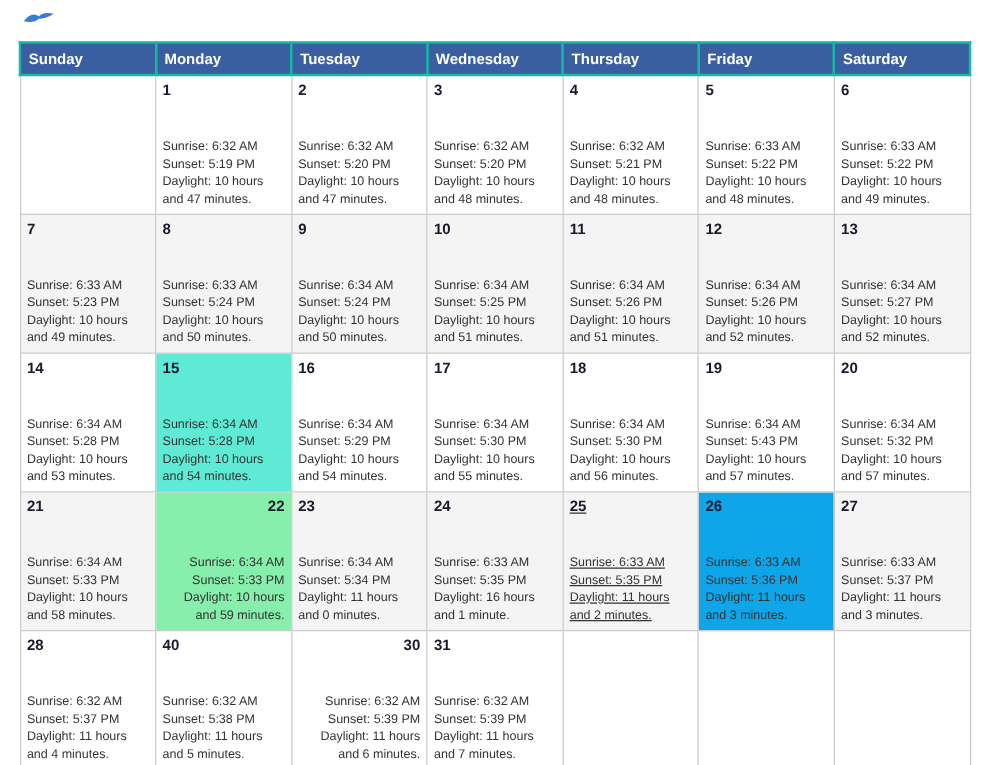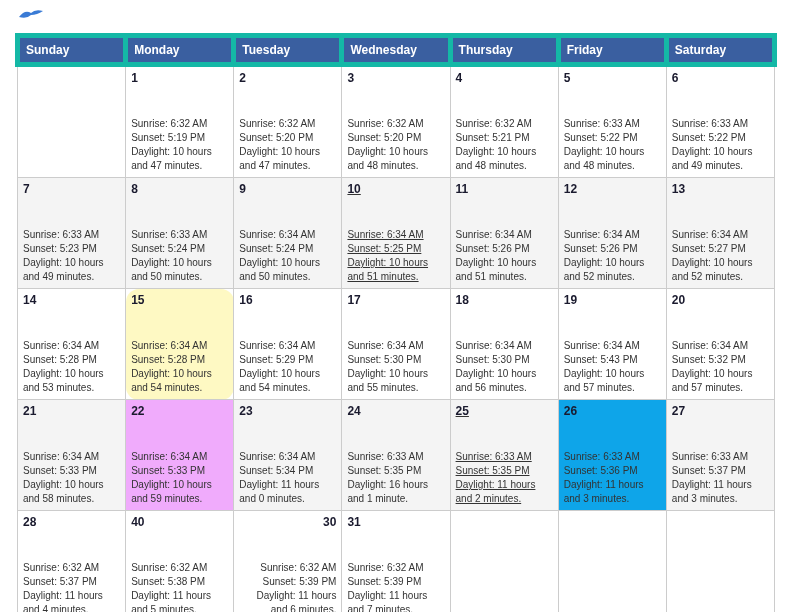--- a/index.html
+++ b/index.html
@@ -38,21 +38,21 @@
       width: 100%;
       border-collapse: collapse;
     }
     th {
       background-color: #3a5fa0;
       color: #fff;
       font-size: 12px;
       font-weight: bold;
       text-align: left;
       padding: 5px 6px;
-      border: 5px solid #14b8a6;
+      border: 2px solid #14b8a6;
     }
     td {
       vertical-align: top;
       border: 1px solid #ccc;
       padding: 4px 5px;
       font-size: 10px;
       color: #333;
       min-height: 80px;
       width: 14.28%;
     }
@@ -178,21 +178,21 @@
         </div>
         </td>
         <td style="background-color: rgb(244, 244, 244);">
           <span class="day-num">9</span>
         <div class="day-info">
           <span>Sunrise: 6:34 AM</span><br>
           <span>Sunset: 5:24 PM</span><br>
           <span>Daylight: 10 hours and 50 minutes.</span>
         </div>
         </td>
-        <td style="background-color: rgb(244, 244, 244); text-decoration: underline;">
+        <td style="background-color: rgb(244, 244, 244);">
           <span class="day-num">10</span>
         <div class="day-info">
           <span>Sunrise: 6:34 AM</span><br>
           <span>Sunset: 5:25 PM</span><br>
           <span>Daylight: 10 hours and 51 minutes.</span>
         </div>
         </td>
         <td style="background-color: rgb(244, 244, 244);">
           <span class="day-num">11</span>
         <div class="day-info">
@@ -220,21 +220,21 @@
       </tr>
       <tr>
         <td style="background-color: rgb(255, 255, 255);">
           <span class="day-num">14</span>
         <div class="day-info">
           <span>Sunrise: 6:34 AM</span><br>
           <span>Sunset: 5:28 PM</span><br>
           <span>Daylight: 10 hours and 53 minutes.</span>
         </div>
         </td>
-        <td style="background-color: #fef9c3; border-radius: 13px;">
+        <td style="background-color: #5eead4;">
           <span class="day-num">15</span>
         <div class="day-info">
           <span>Sunrise: 6:34 AM</span><br>
           <span>Sunset: 5:28 PM</span><br>
           <span>Daylight: 10 hours and 54 minutes.</span>
         </div>
         </td>
         <td style="background-color: rgb(255, 255, 255);">
           <span class="day-num">16</span>
         <div class="day-info">
@@ -278,21 +278,21 @@
       </tr>
       <tr>
         <td style="background-color: rgb(244, 244, 244);">
           <span class="day-num">21</span>
         <div class="day-info">
           <span>Sunrise: 6:34 AM</span><br>
           <span>Sunset: 5:33 PM</span><br>
           <span>Daylight: 10 hours and 58 minutes.</span>
         </div>
         </td>
-        <td style="background-color: #f0abfc;">
+        <td style="background-color: #86efac; text-align: right;">
           <span class="day-num">22</span>
         <div class="day-info">
           <span>Sunrise: 6:34 AM</span><br>
           <span>Sunset: 5:33 PM</span><br>
           <span>Daylight: 10 hours and 59 minutes.</span>
         </div>
         </td>
         <td style="background-color: rgb(244, 244, 244);">
           <span class="day-num">23</span>
         <div class="day-info">

